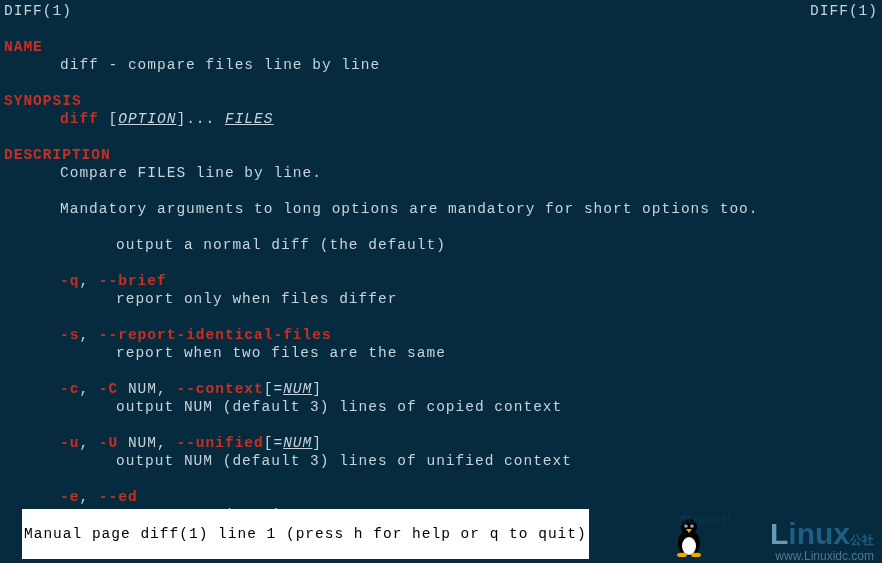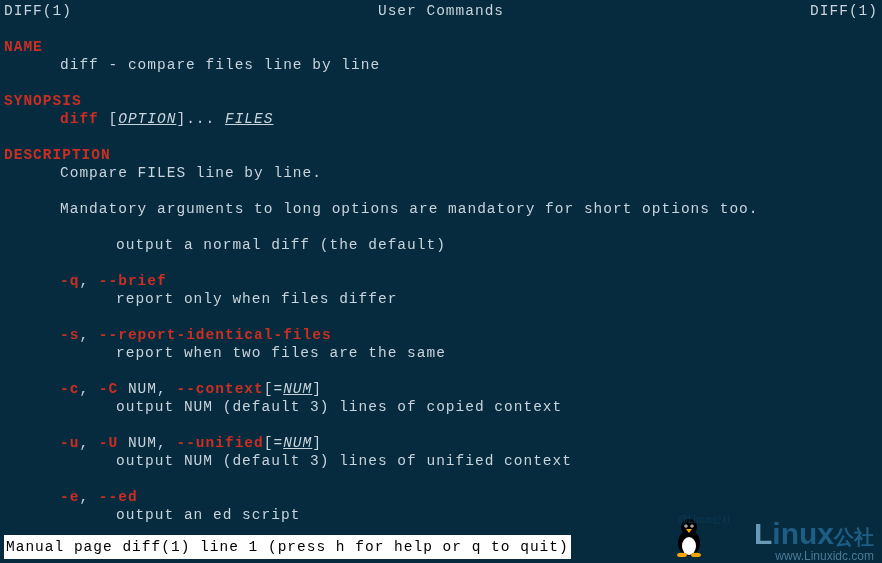--- a/index.html
+++ b/index.html
@@ -34,25 +34,25 @@
   }
   .header-left { flex: 0 0 auto; }
   .header-center { flex: 1 1 auto; text-align: center; }
   .header-right { flex: 0 0 auto; }
   .red { color: #c92f22; font-weight: bold; text-align: center; }
   .under { text-decoration: underline; font-style: italic; }
   .indent1 { padding-left: 56px; }
   .indent2 { padding-left: 112px; }
   .status-bar {
     position: absolute;
-    left: 4px;
+    left: 22px;
     bottom: 4px;
     background: #ffffff;
     color: #000000;
-    padding: 3px 2px;
+    padding: 16px 2px;
     font-weight: normal;
     line-height: 18px;
     white-space: pre;
     font-family: "Courier New", monospace;
     letter-spacing: 1px;
   }
   .watermark1 {
     position: absolute;
     right: 8px;
     bottom: 12px;
@@ -89,21 +89,20 @@
     height: 40px;
   }
 </style>
 </head>
 <body>
 
 <div class="terminal">
 
   <div class="header-row">
     <span class="header-left">DIFF(1)</span>
-    <span class="header-center">User Commands</span>
     <span class="header-right">DIFF(1)</span>
   </div>
 
   <div class="line">&nbsp;</div>
 
   <div class="line"><span class="red">NAME</span></div>
   <div class="line indent1">diff - compare files line by line</div>
 
   <div class="line">&nbsp;</div>
 
@@ -159,16 +158,16 @@
     <circle cx="14" cy="9" r="1.6" fill="#fff"></circle>
     <circle cx="20" cy="9" r="1.6" fill="#fff"></circle>
     <circle cx="14" cy="9" r="0.7" fill="#000"></circle>
     <circle cx="20" cy="9" r="0.7" fill="#000"></circle>
     <path d="M14 12 L20 12 L17 16 Z" fill="#f5a500"></path>
     <ellipse cx="10" cy="38" rx="5" ry="2.3" fill="#f5a500"></ellipse>
     <ellipse cx="24" cy="38" rx="5" ry="2.3" fill="#f5a500"></ellipse>
   </svg>
 
   <div class="watermark-tag">@Linux公社</div>
-  <div class="watermark1"><span class="accent">L</span><span>inux</span><span style="font-size:20px;text-align:center;">公社</span></div>
+  <div class="watermark1"><span class="accent">L</span><span>inux</span><span style="font-size:12px;text-align:center;">公社</span></div>
   <div class="watermark2">www.Linuxidc.com</div>
 
 </div>
 
 </body></html>

